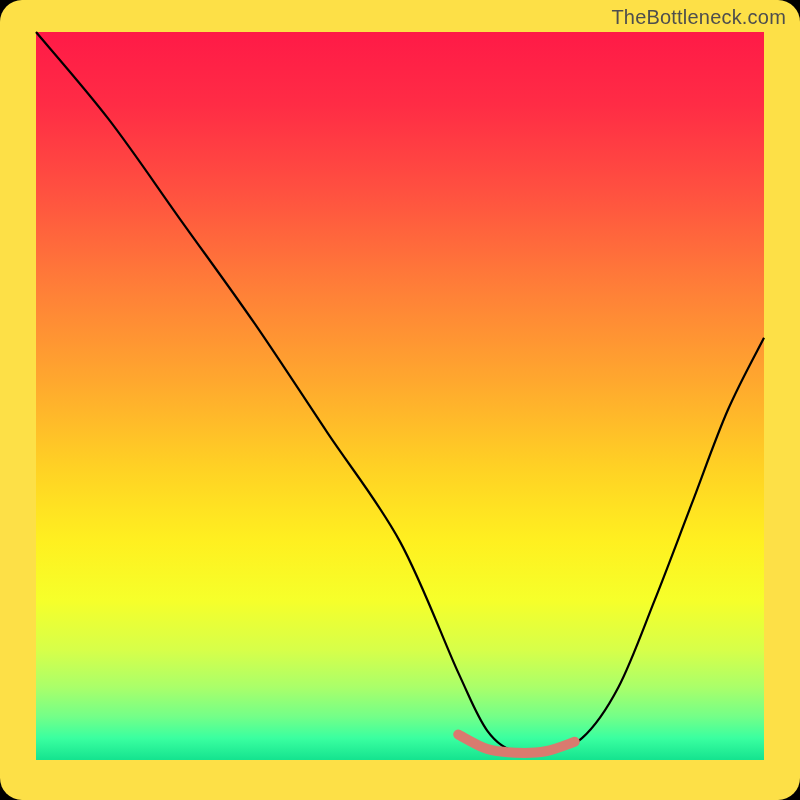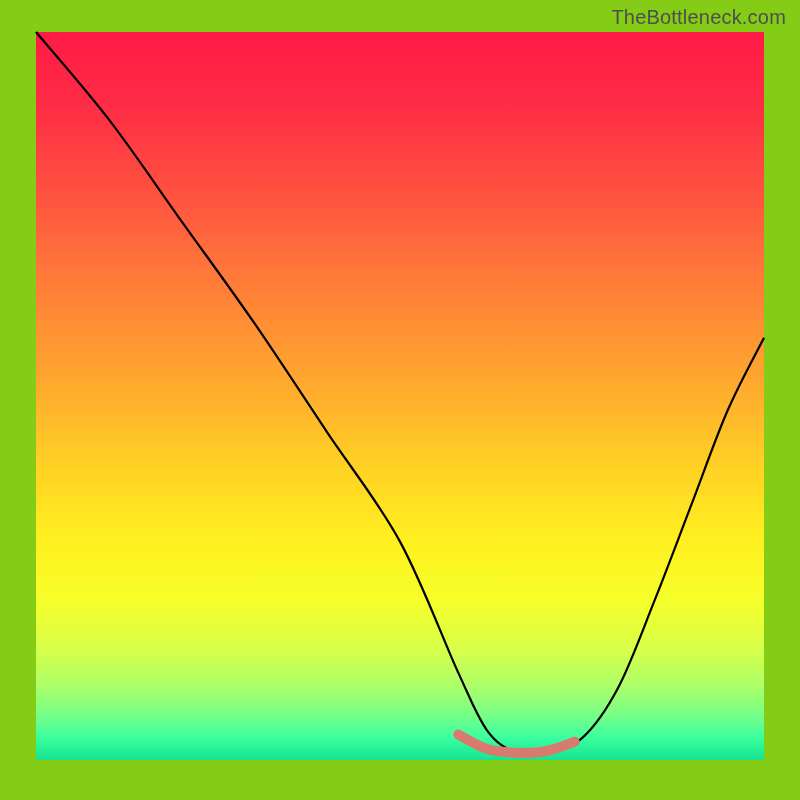--- a/index.html
+++ b/index.html
@@ -8,21 +8,22 @@
     width: 800px;
     height: 800px;
     overflow: hidden;
     background: #000;
     font-family: Arial, Helvetica, sans-serif;
   }
   .frame {
     position: relative;
     width: 800px;
     height: 800px;
-    background: #84cc16;
+    background: #fde047;
+    border-radius: 22px;
   }
   .watermark {
     position: absolute;
     top: 6px;
     right: 14px;
     font-size: 20px;
     font-weight: 500;
     color: #4e4e4e;
     letter-spacing: 0.2px;
     z-index: 10;

